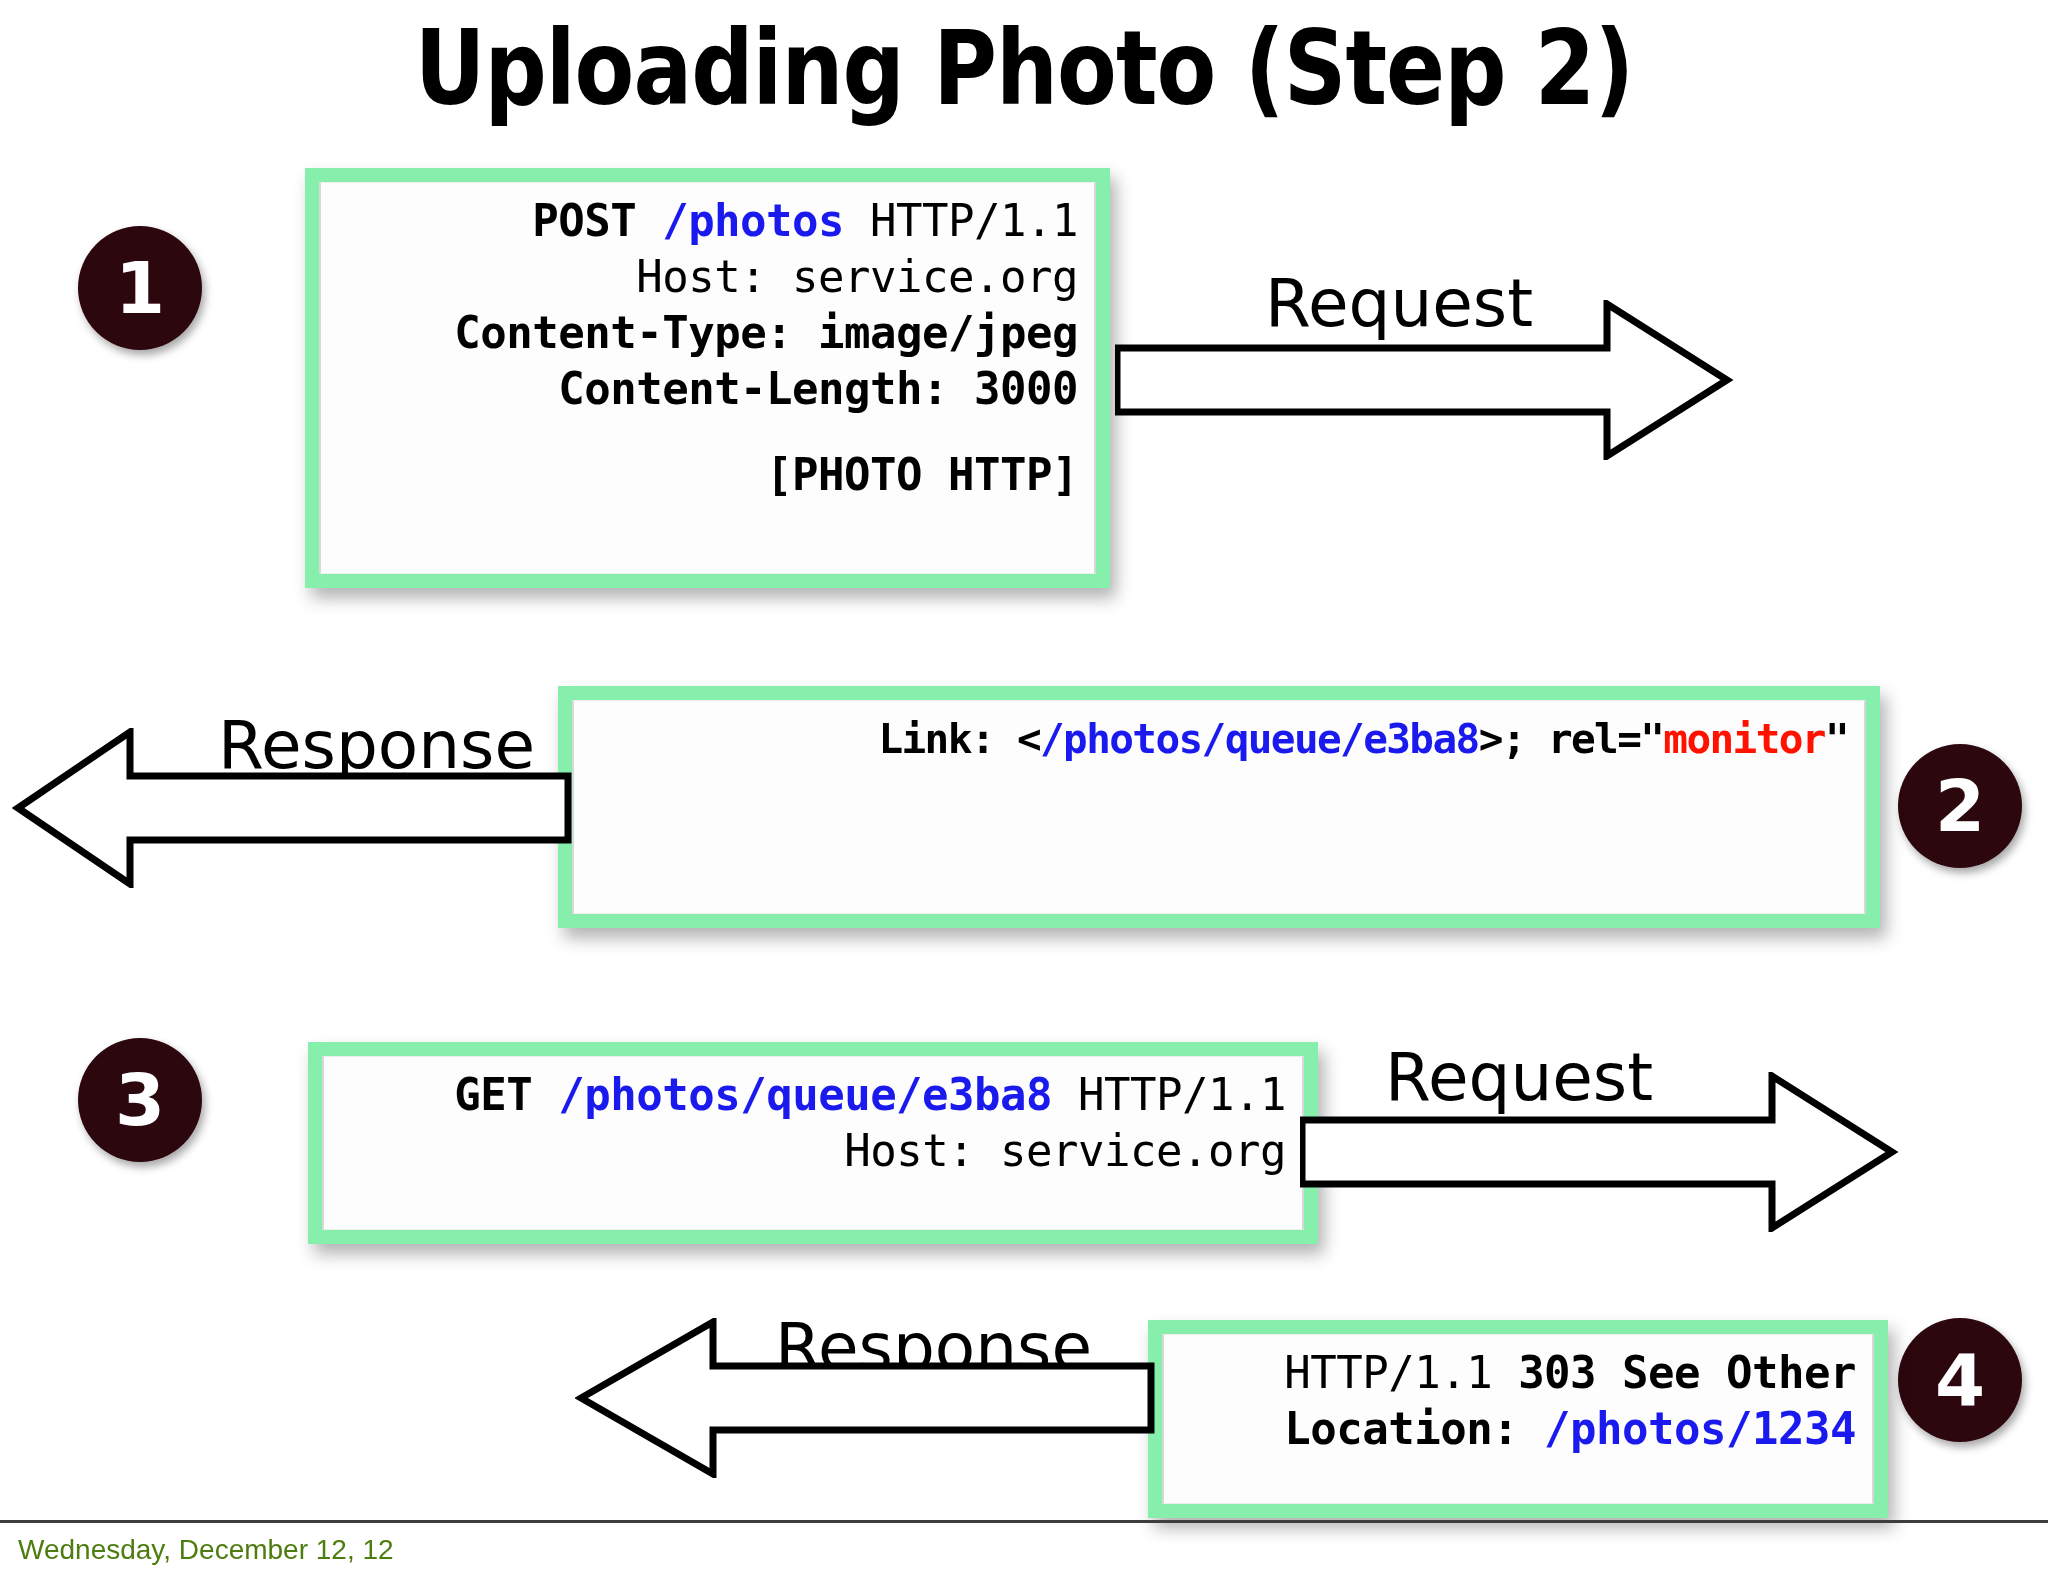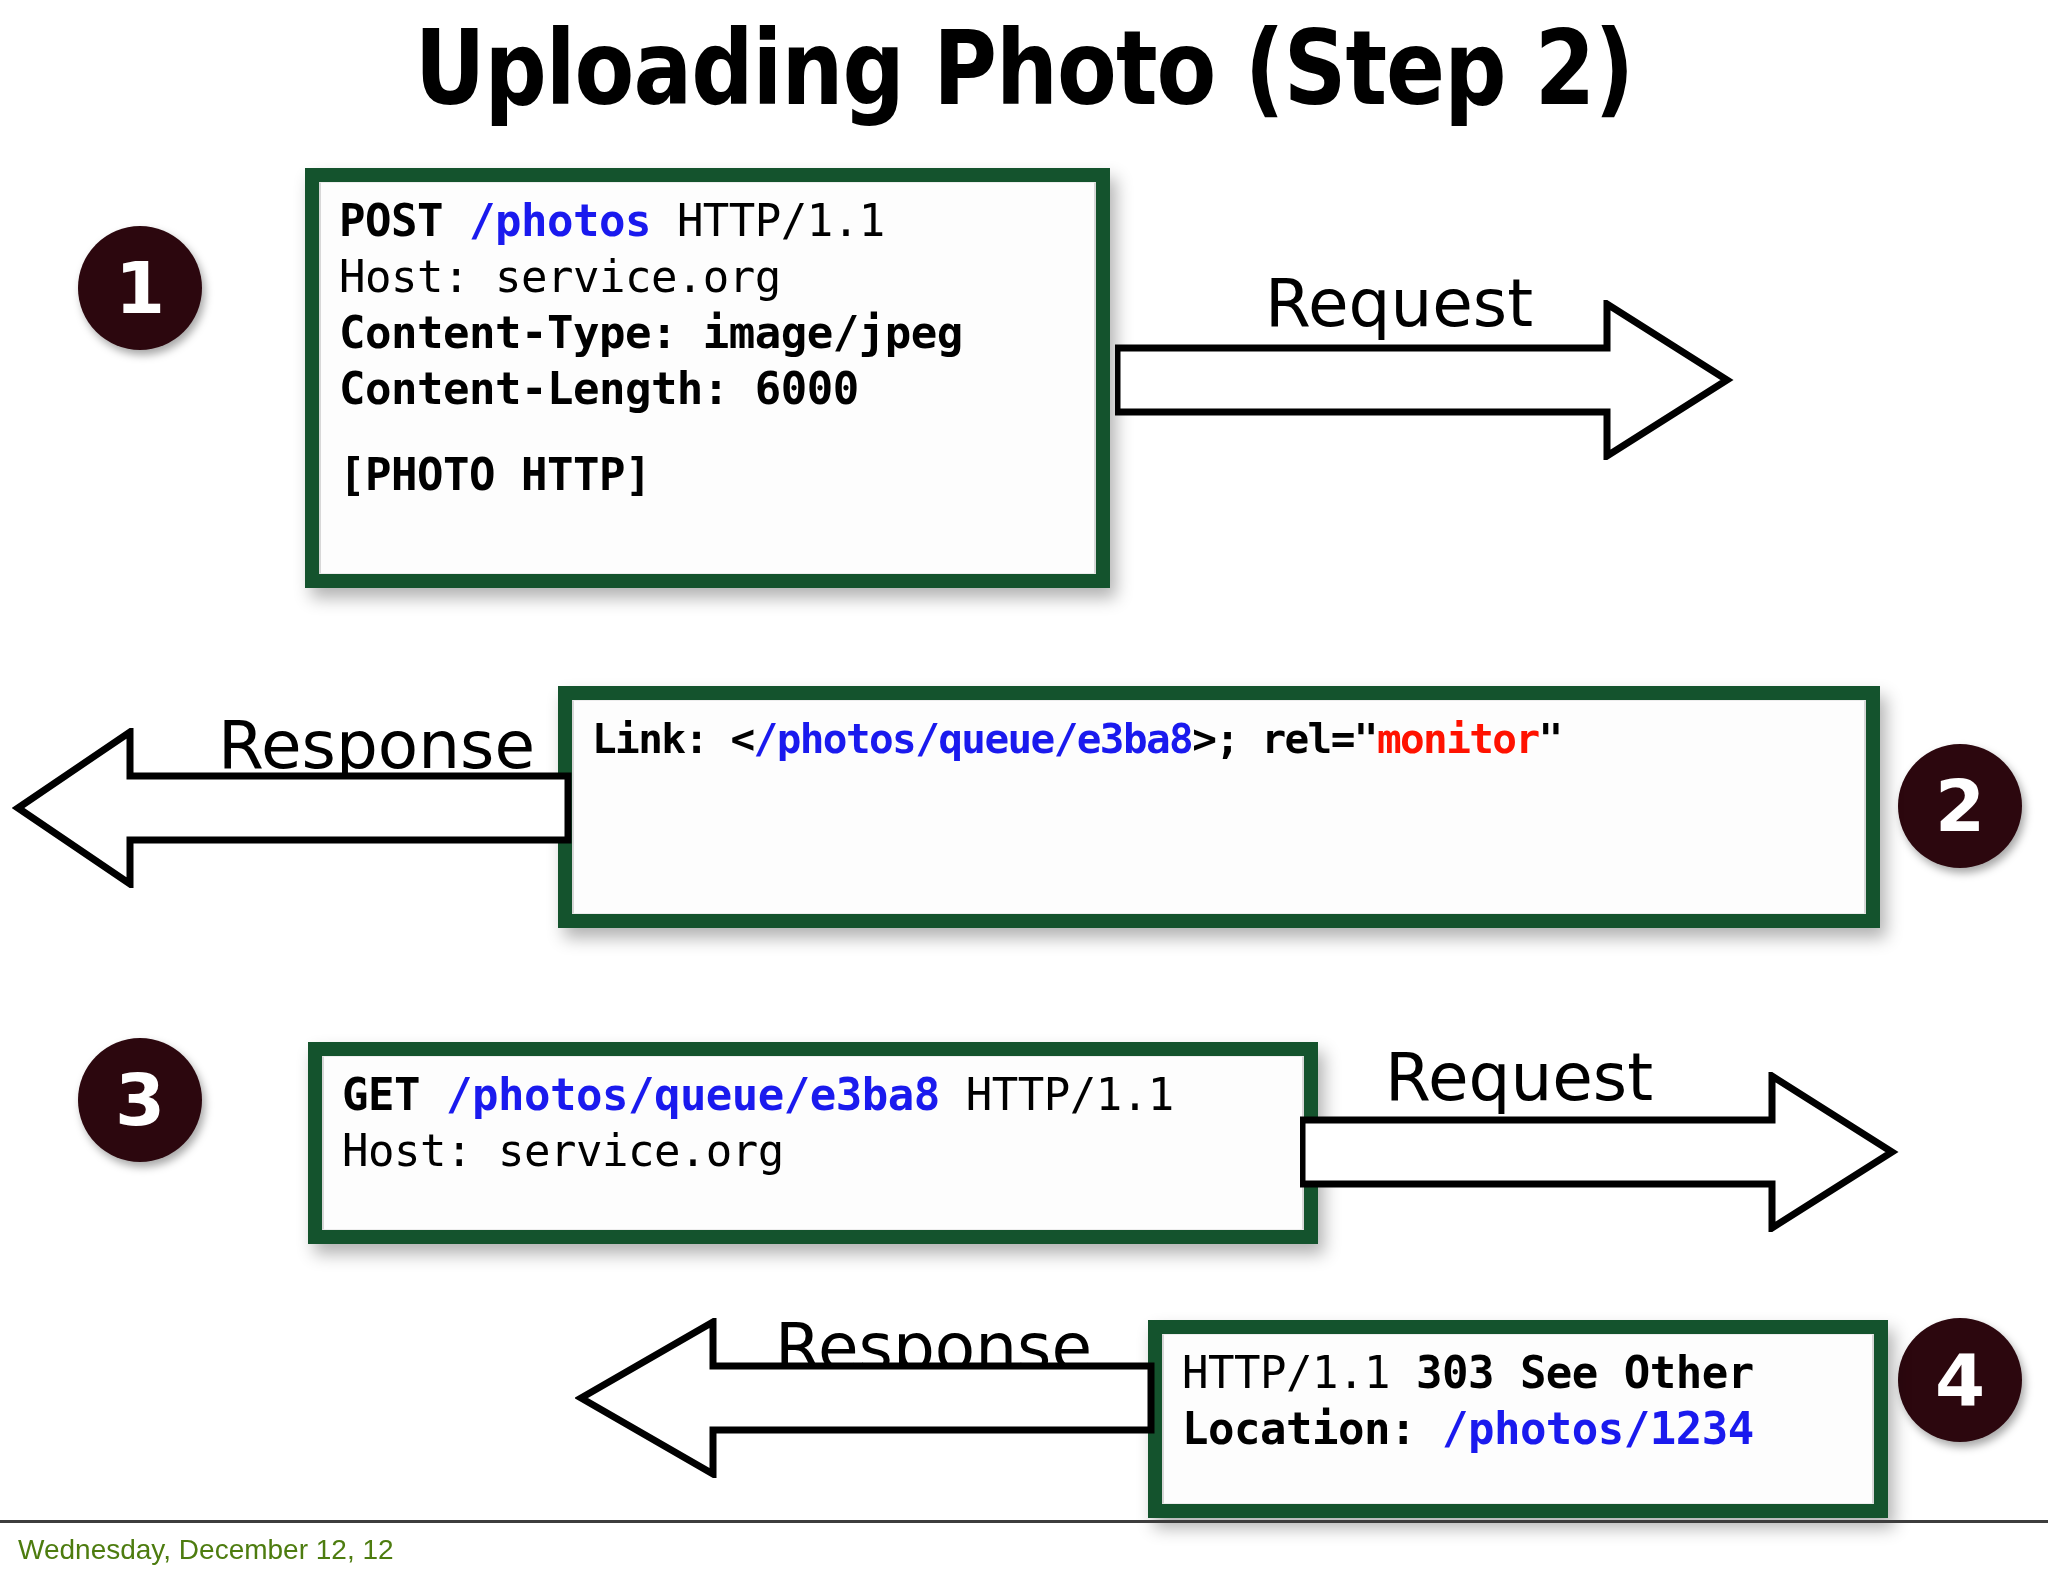--- a/index.html
+++ b/index.html
@@ -34,23 +34,24 @@
     letter-spacing: -1px;
     color: #000000;
     white-space: nowrap;
     transform: scaleX(0.93);
     transform-origin: center top;
   }
 
   
   .card {
     position: absolute;
-    background: #14532d;
+    background: #86efac;
     box-shadow: 6px 10px 16px rgba(0,0,0,0.30);
     box-sizing: border-box;
+    text-align: right;
   }
   .card-inner {
     position: absolute;
     left: 14px;
     top: 14px;
     right: 14px;
     bottom: 14px;
     border-left: 2px solid #d8d8d8;
     border-right: 2px solid #d8d8d8;
     border-top: 1px solid #ededed;
@@ -132,21 +133,21 @@
 <body>
 
 <div id="slide">
 
   <div id="slide-title">Uploading Photo (Step 2)</div>
 
   <div class="badge" style="left:78px; top:226px;">1</div>
 
   <div class="card" style="left:305px; top:168px; width:805px; height:420px;">
     <div class="card-inner">
-      <div class="code" id="code-1"><div><span class="b">POST </span><span class="blue">/photos</span><span> HTTP/1.1</span></div><div><span>Host: service.org</span></div><div><span class="b">Content-Type: image/jpeg</span></div><div><span class="b">Content-Length: 6000</span></div><div class="blank"></div><div><span class="b">[PHOTO HTTP]</span></div></div>
+      <div class="code" id="code-1"><div><span class="b">POST </span><span class="blue">/photos</span><span> HTTP/1.1</span></div><div><span>Host: service.org</span></div><div><span class="b">Content-Type: image/jpeg</span></div><div><span class="b">Content-Length: 3000</span></div><div class="blank"></div><div><span class="b">[PHOTO HTTP]</span></div></div>
     </div>
   </div>
 
   <div class="arrow-label" style="left:1265px; top:268px;">Request</div>
 
   <div class="arrow" style="left:1115px; top:300px;">
     <svg width="620" height="160" viewBox="0 0 620 160">
       <path d="M2,48 L492,48 L492,4 L612,80 L492,156 L492,112 L2,112 Z" fill="#ffffff" stroke="#000000" stroke-width="7" stroke-linejoin="miter"></path>
     </svg>
   </div>

